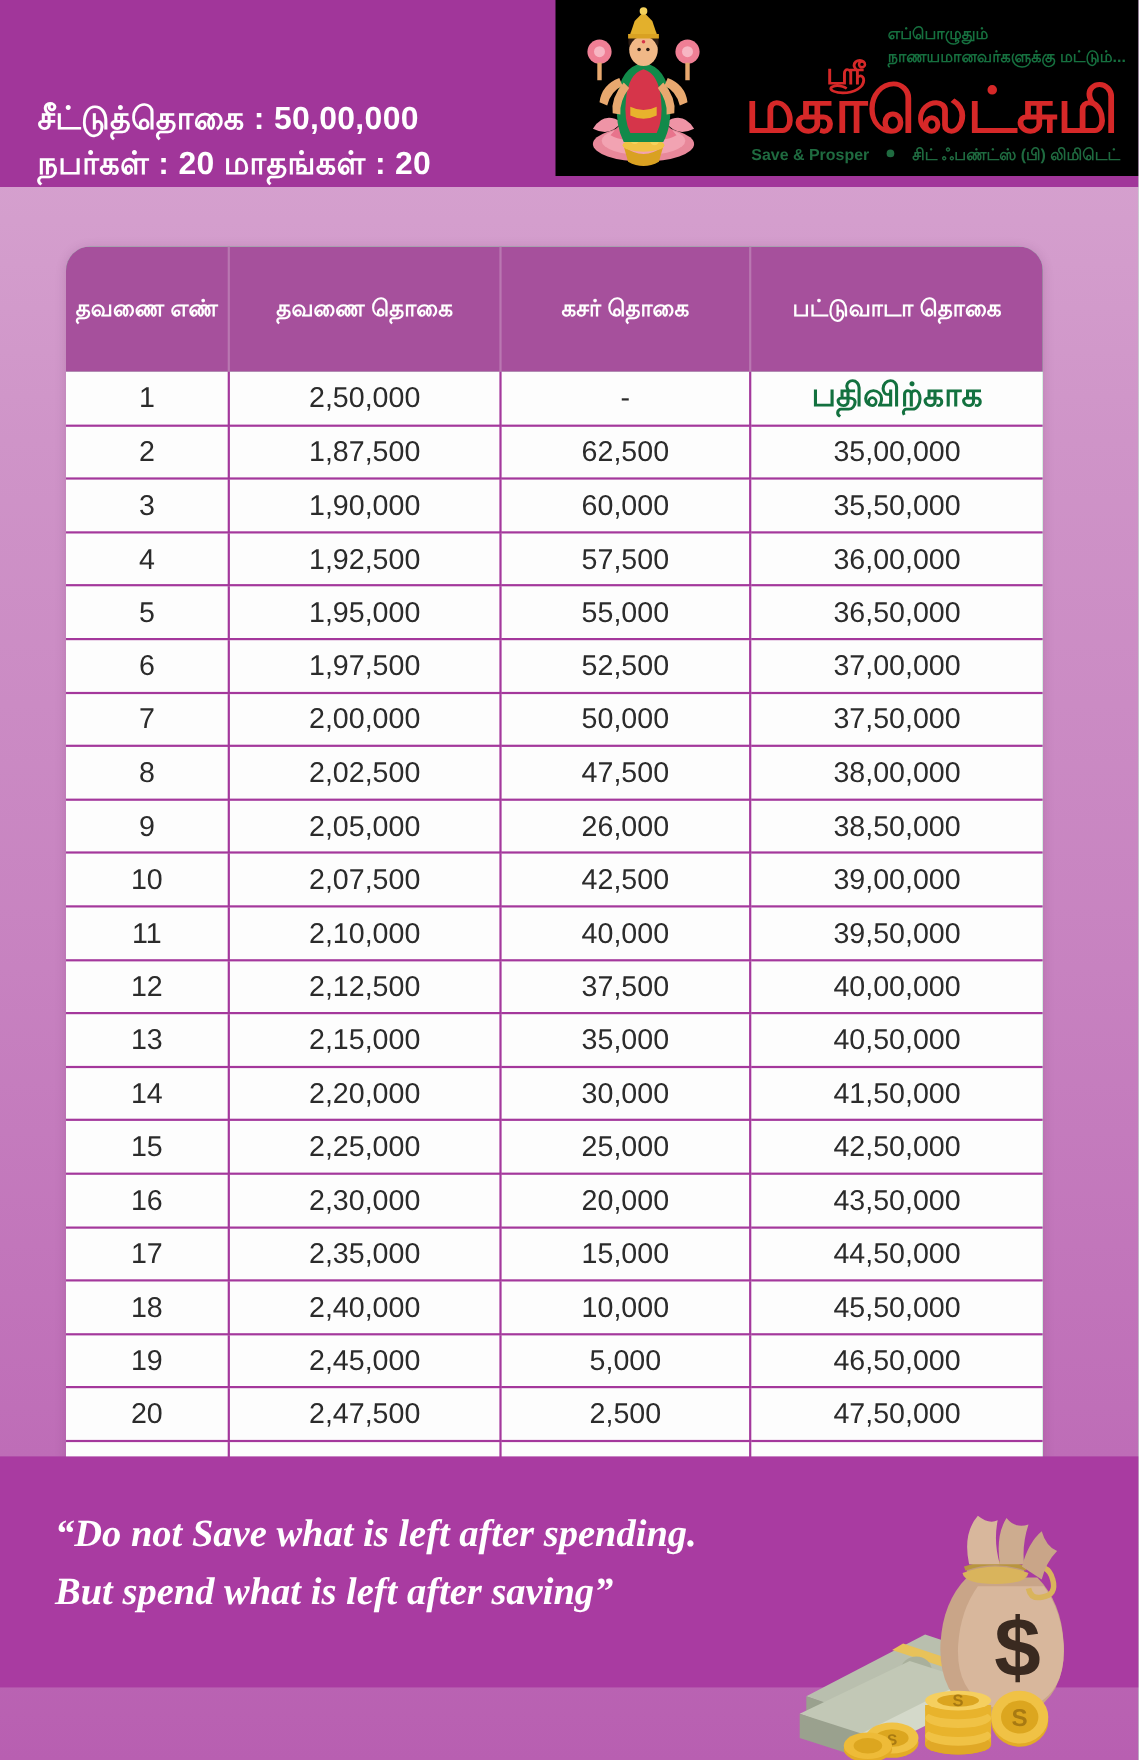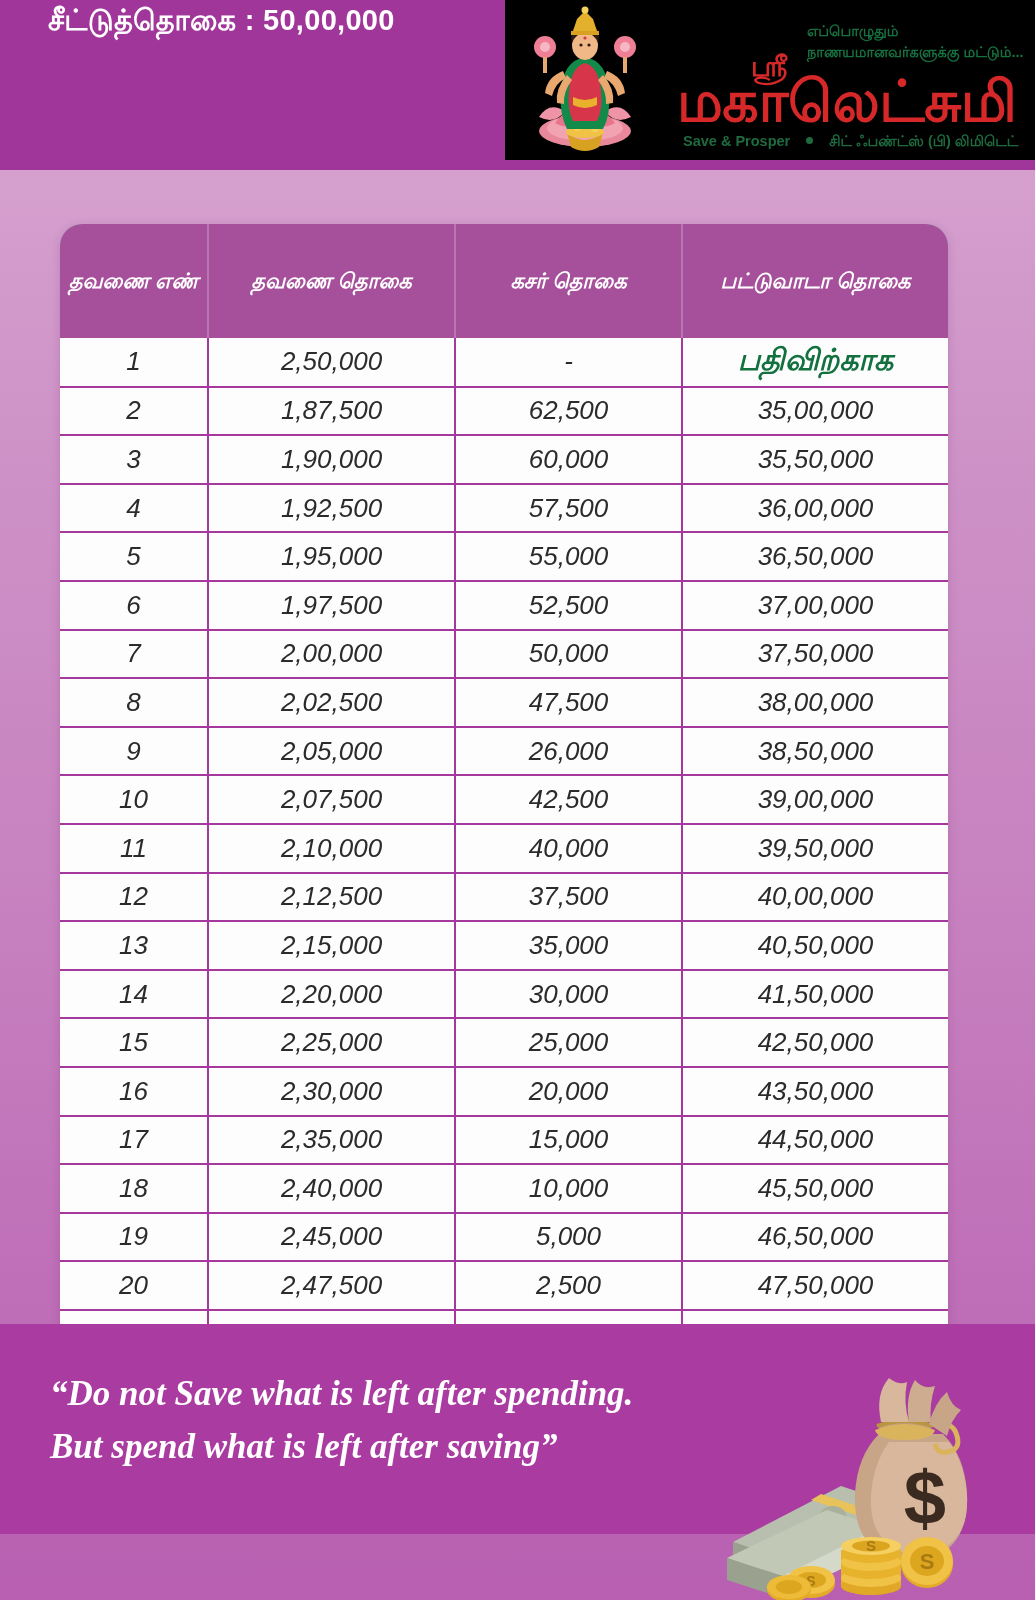--- a/index.html
+++ b/index.html
@@ -10,21 +10,21 @@
     position:relative; overflow:hidden;
   }
 
   
   .topband{
     position:absolute; left:0; top:0; width:1035px; height:170px;
     background:#a1369a; display:flex; align-items:stretch;
   }
   .top-left{
     width:505px; display:flex; flex-direction:column;
-    justify-content:space-between; padding-left:48px;
+    justify-content:flex-end; padding-left:34px;
   }
   .top-left .ln{
     color:#ffffff; font-weight:bold; letter-spacing:.3px;
     font-size:29px; line-height:1.42; white-space:nowrap;
   }
   .logo-box{
     position:absolute; left:505px; top:0; width:530px; height:160px;
     background:#000000; display:flex; align-items:center; overflow:hidden;
   }
   .lakshmi{ width:140px; height:150px; position:relative; flex:0 0 140px; margin-left:10px; }
@@ -49,21 +49,20 @@
   }
   .subline .dot{ display:inline-block; width:7px; height:7px; border-radius:50%;
     background:#1f6b40; margin:0 12px 2px 12px; }
 
   
   .card{
     position:absolute; left:60px; top:224px; width:888px; height:1164px;
     background:#86efac; border-radius:22px;
     box-shadow:0 2px 10px rgba(90,30,85,.18);
     overflow:hidden;
-    font-style:italic;
   }
 
   
   table.sheet{ border-collapse:collapse; width:888px; table-layout:fixed; }
   table.sheet col.c1{ width:148px; }
   table.sheet col.c2{ width:247px; }
   table.sheet col.c3{ width:227px; }
   table.sheet col.c4{ width:266px; }
 
   thead th{
@@ -101,20 +100,21 @@
   
   .money{ position:absolute; left:703px; top:1346px; width:332px; height:254px; }
   .svgmoney{ width:332px; height:254px; display:block; }
 </style>
 </head>
 <body>
 
 <div class="topband">
   <div class="top-left">
     <div class="ln">சீட்டுத்தொகை : 50,00,000</div>
+    <div class="ln">நபர்கள் : 20  மாதங்கள் : 20</div>
   </div>
 </div>
 
 <div class="logo-box">
   <div class="lakshmi">
     <svg viewBox="0 0 140 150" width="140" height="150">
 
       <ellipse cx="70" cy="126" rx="46" ry="16" fill="#e8889a"></ellipse>
       <ellipse cx="70" cy="123" rx="38" ry="13" fill="#f2a3b2"></ellipse>
       <path d="M24 112 q10 -16 26 -6 q-10 14 -26 6z" fill="#ef94a6"></path>

